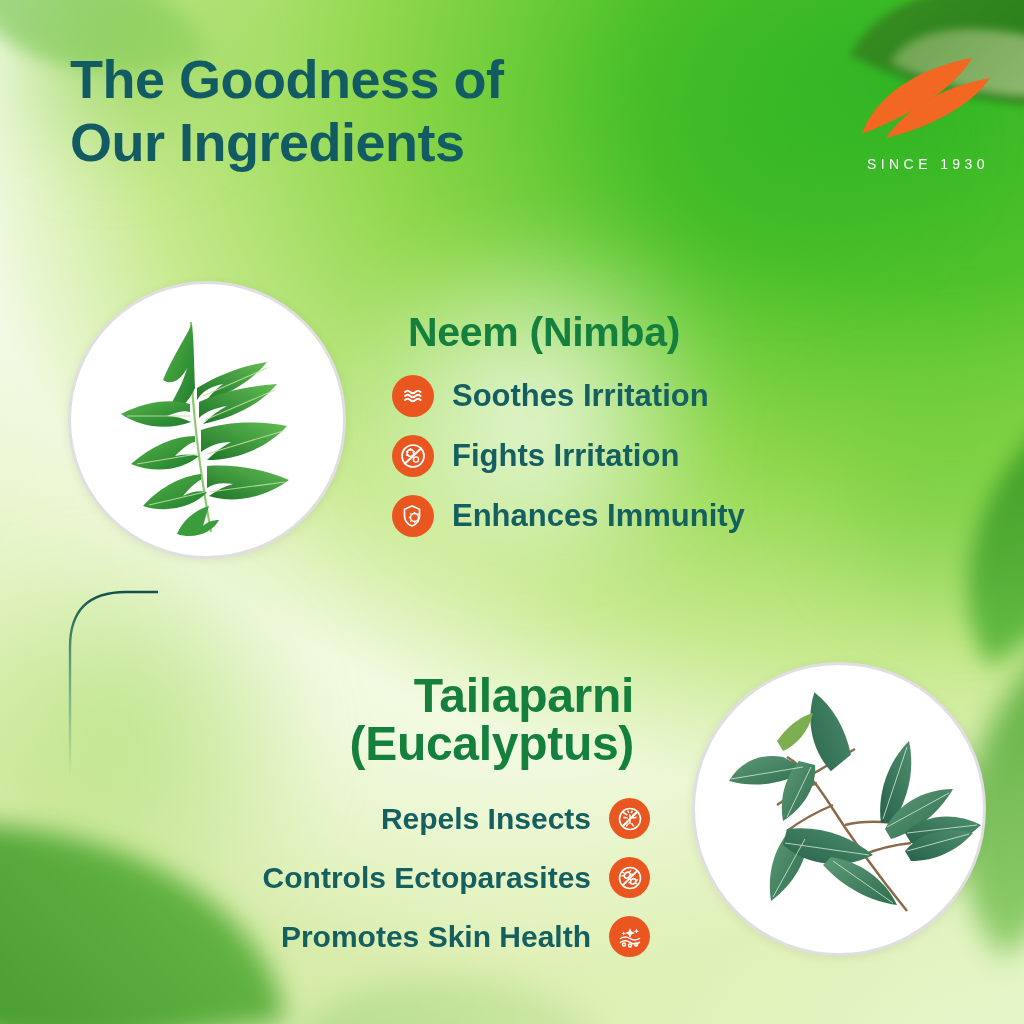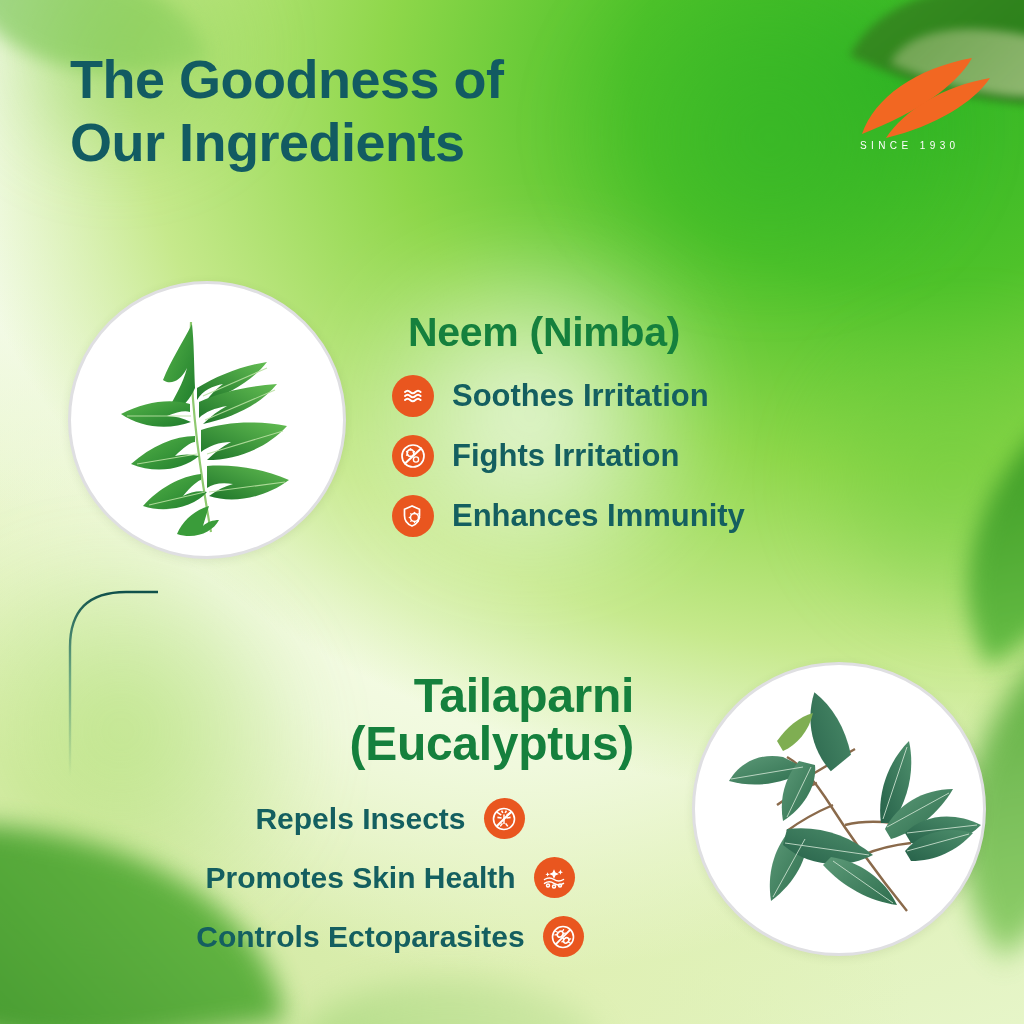--- a/index.html
+++ b/index.html
@@ -61,22 +61,22 @@
     position:absolute;left:70px;top:48px;width:640px;
     color:#125b62;font-weight:700;font-size:54px;line-height:1.16;
     letter-spacing:-0.5px;
   }
   .title .l2{display:block;}
 
   
   .logo{position:absolute;left:852px;top:42px;width:150px;height:120px;}
   .logo svg{display:block;}
   .logo .since{
-    position:absolute;left:8px;top:98px;width:136px;
-    color:#ffffff;font-size:10px;letter-spacing:4.4px;font-weight:500;
+    position:absolute;left:8px;top:114px;width:136px;text-align:center;
+    color:#ffffff;font-size:14px;letter-spacing:4.4px;font-weight:500;
   }
 
   
   .circle{
     position:absolute;border-radius:50%;background:#ffffff;
     border:3px solid #dfdfe2;overflow:hidden;
     box-shadow:0 2px 10px rgba(60,80,40,.10);
   }
   .circle.neem{left:68px;top:281px;width:272px;height:272px;}
   .circle.euca{left:692px;top:662px;width:288px;height:288px;}
@@ -88,21 +88,21 @@
 
   .ing.neem{left:392px;top:296px;width:420px;}
   .ing.neem h2{font-size:41px;line-height:1;}
   .ing.neem .rows{margin-top:22px;}
 
   .ing.euca{left:130px;top:656px;width:520px;text-align:right;}
   .ing.euca h2{font-size:48px;line-height:1;}
   .ing.euca .rows{margin-top:30px;}
 
   .row{display:flex;align-items:center;gap:18px;margin-bottom:18px;font-weight:bold;}
-  .row.rtl{flex-direction:row-reverse;justify-content:center;}
+  .row.rtl{flex-direction:row-reverse;justify-content:flex-start;}
   .row .label{color:#145f60;font-size:31px;line-height:1.1;white-space:nowrap;}
   .ing.euca .row .label{font-size:30px;}
 
   .ico{
     flex:0 0 auto;width:42px;height:42px;border-radius:50%;
     background:#e9561f;display:flex;align-items:center;justify-content:center;
   }
   .ing.euca .ico{width:41px;height:41px;}
   .ico svg{display:block;}
 
@@ -330,40 +330,20 @@
               <path d="M6.2 21.8 L 21.8 6.2" stroke-width="2"></path>
             </g>
           </svg>
         </span>
         <span class="label">Repels Insects</span>
       </div>
 
       <div class="row rtl">
         <span class="ico">
           <svg width="28" height="28" viewBox="0 0 28 28">
-            <g fill="none" stroke="#fff" stroke-width="1.5" stroke-linecap="round">
-              <path d="M4.5 15.5 q4.8 -3.2 9.5 0 q4.8 3.2 9.5 0"></path>
-              <path d="M4.5 19.4 q4.8 -3.2 9.5 0 q4.8 3.2 9.5 0"></path>
-              <circle cx="8" cy="21.4" r="1.5"></circle>
-                <circle cx="14" cy="22.4" r="1.5"></circle>
-              <circle cx="20" cy="21.4" r="1.5"></circle>
-            </g>
-            <g fill="#fff">
-              <path d="M14 5.2 l1.5 3.4 l3.4 1.5 l-3.4 1.5 l-1.5 3.4 l-1.5 -3.4 l-3.4 -1.5 l3.4 -1.5 Z"></path>
-              <path d="M20.4 5.6 l.8 1.8 l1.8 .8 l-1.8 .8 l-.8 1.8 l-.8 -1.8 l-1.8 -.8 l1.8 -.8 Z"></path>
-              <path d="M7.6 8.2 l.7 1.5 l1.5 .7 l-1.5 .7 l-.7 1.5 l-.7 -1.5 l-1.5 -.7 l1.5 -.7 Z"></path>
-            </g>
-          </svg>
-        </span>
-        <span class="label">Promotes Skin Health</span>
-      </div>
-
-      <div class="row rtl">
-        <span class="ico">
-          <svg width="28" height="28" viewBox="0 0 28 28">
             <g fill="none" stroke="#fff" stroke-width="1.6">
               <circle cx="14" cy="14" r="10.5"></circle>
               <ellipse cx="11.2" cy="11.2" rx="3.2" ry="2.5" transform="rotate(-42 11.2 11.2)"></ellipse>
               <g stroke-width="1.2" stroke-linecap="round">
                 <path d="M8.6 9.2 l-2 -1"></path>
                   <path d="M8.2 11.6 l-2.2 .3"></path>
                 <path d="M13.4 8.4 l1.2 -1.8"></path>
                   <path d="M14.4 10.6 l2 -.6"></path>
               </g>
               <ellipse cx="17.2" cy="17.4" rx="3" ry="2.4" transform="rotate(-42 17.2 17.4)"></ellipse>
@@ -373,16 +353,36 @@
                 <path d="M19.9 16.3 l1.8 -.4"></path>
                   <path d="M14.6 18.3 l-1.8 .5"></path>
               </g>
               <path d="M6.4 21.6 L 21.6 6.4" stroke-width="2"></path>
             </g>
           </svg>
         </span>
         <span class="label">Controls Ectoparasites</span>
       </div>
 
+      <div class="row rtl">
+        <span class="ico">
+          <svg width="28" height="28" viewBox="0 0 28 28">
+            <g fill="none" stroke="#fff" stroke-width="1.5" stroke-linecap="round">
+              <path d="M4.5 15.5 q4.8 -3.2 9.5 0 q4.8 3.2 9.5 0"></path>
+              <path d="M4.5 19.4 q4.8 -3.2 9.5 0 q4.8 3.2 9.5 0"></path>
+              <circle cx="8" cy="21.4" r="1.5"></circle>
+                <circle cx="14" cy="22.4" r="1.5"></circle>
+              <circle cx="20" cy="21.4" r="1.5"></circle>
+            </g>
+            <g fill="#fff">
+              <path d="M14 5.2 l1.5 3.4 l3.4 1.5 l-3.4 1.5 l-1.5 3.4 l-1.5 -3.4 l-3.4 -1.5 l3.4 -1.5 Z"></path>
+              <path d="M20.4 5.6 l.8 1.8 l1.8 .8 l-1.8 .8 l-.8 1.8 l-.8 -1.8 l-1.8 -.8 l1.8 -.8 Z"></path>
+              <path d="M7.6 8.2 l.7 1.5 l1.5 .7 l-1.5 .7 l-.7 1.5 l-.7 -1.5 l-1.5 -.7 l1.5 -.7 Z"></path>
+            </g>
+          </svg>
+        </span>
+        <span class="label">Promotes Skin Health</span>
+      </div>
+
     </div>
   </div>
 
 </div>
 
 </body></html>

